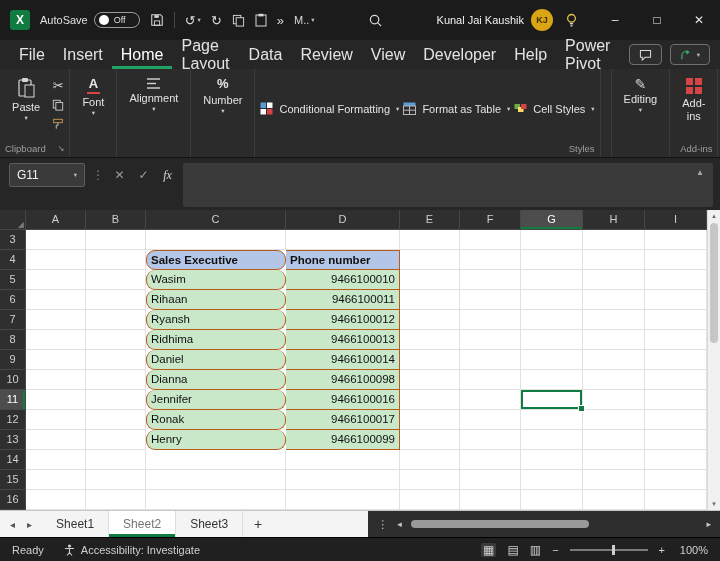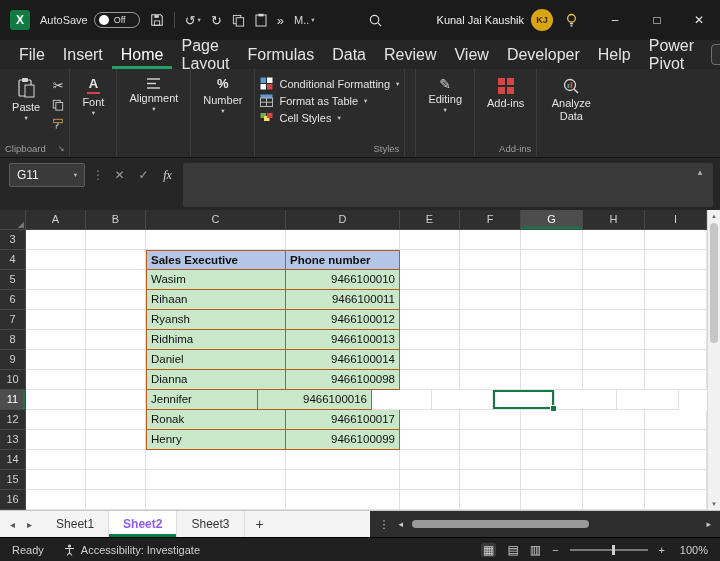--- a/index.html
+++ b/index.html
@@ -37,21 +37,21 @@
   
   .ribbon { height:89px; background:#2b2b2b; display:flex; align-items:stretch; border-bottom:1px solid #151515; }
   .group { display:flex; flex-direction:column; padding:5px 5px 0; }
   .group + .group { border-left:1px solid #3c3c3c; }
   .g-content { flex:1; display:flex; justify-content:center; gap:5px; }
   .g-label { height:17px; font-size:9.5px; color:#9f9f9f; display:flex; align-items:center; justify-content:flex-end; gap:12px; }
   .big-btn { display:flex; flex-direction:column; align-items:center; gap:2px; color:#e3e3e3; font-size:11px;
              padding:3px 7px; text-align:center; line-height:1.15; }
   .caret { font-size:6.5px; color:#c9c9c9; line-height:4px; }
   .small-col { display:flex; flex-direction:column; gap:7px; padding-top:5px; color:#d9d9d9; font-size:11px; align-items:center; }
-  .style-col { display:flex; flex-direction:column; gap:4px; padding-top:3px; }
+  .style-col { display:flex; flex-direction:row; gap:4px; padding-top:3px; }
   .style-btn { display:flex; align-items:center; gap:6px; font-size:11px; color:#e3e3e3; white-space:nowrap; }
   .ltr-icon { font-size:13px; color:#e8e8e8; font-weight:bold; }
   .glyph-icon { color:#d6d6d6; font-size:13px; line-height:1; }
 
   
   .formulabar { height:52px; background:#262626; display:flex; align-items:flex-start; padding:5px 7px 0 9px; gap:7px; }
   .namebox { width:76px; height:24px; background:#3a3a3a; border:1px solid #5d5d5d; border-radius:2px; color:#f2f2f2;
              font-size:12px; display:flex; align-items:center; justify-content:space-between; padding:0 7px; }
   .fb-dots { color:#8a8a8a; line-height:24px; font-size:12px; }
   .fb-btn { color:#9b9b9b; font-size:12px; line-height:24px; width:17px; text-align:center; background:none; border:none; }
@@ -71,36 +71,36 @@
            border-right:1px solid #474747; border-bottom:1px solid #474747; }
   .col-h.sel { background:#4d4d4d; color:#fff; box-shadow:inset 0 -2px 0 #107C41; }
   .grid-row { display:flex; height:20px; }
   .row-h { width:26px; text-align:center; font-size:11px; line-height:19px; color:#cfcfcf; background:#2f2f2f;
            border-right:1px solid #474747; border-bottom:1px solid #474747; }
   .row-h.sel { background:#4d4d4d; color:#fff; box-shadow:inset -2px 0 0 #107C41; }
   .cell { border-right:1px solid #e1e1e1; border-bottom:1px solid #e1e1e1; font-size:11.5px; line-height:19px;
           padding:0 4px; color:#111; overflow:hidden; white-space:nowrap; background:#fff; }
   .t-head { background:#b4c6e7; font-weight:bold; border-right:1px solid #b85c1e; border-bottom:1px solid #b85c1e; }
   .t-body { background:#c9e8ca; border-right:1px solid #b85c1e; border-bottom:1px solid #b85c1e; }
-  .t-left { border-left:1px solid #b85c1e; }
+  .t-left { border-left:1px solid #b85c1e;border-radius:9px; }
   .t-top  { border-top:1px solid #b85c1e; }
   .num { text-align:right; }
   .cell.active { box-shadow:inset 0 0 0 2px #107C41; position:relative; overflow:visible; z-index:1; }
   .cell.active::after { content:""; position:absolute; right:-3px; bottom:-3px; width:5px; height:5px;
                         background:#107C41; border:1px solid #fff; }
   .vscroll { position:absolute; top:0; right:0; width:13px; height:300px; background:#f1f1f1;
              border-left:1px solid #d9d9d9; display:flex; flex-direction:column; align-items:center;
              font-size:7px; color:#666; padding:2px 0; }
   .vthumb { width:8px; height:120px; background:#c6c6c6; border-radius:4px; margin-top:3px; }
 
   
   .tabbar { height:27px; background:#f4f4f4; display:flex; align-items:stretch; border-top:1px solid #c9c9c9; }
   .tab-nav { display:flex; align-items:center; gap:12px; padding:0 10px; color:#555; font-size:10px; }
   .tab { padding:0 14px; display:flex; align-items:center; font-size:12px; color:#333; border-right:1px solid #dedede; }
-  .tab.active { background:#ffffff; font-weight:bold; color:#8b5cf6; box-shadow:inset 0 -3px 0 #107C41; }
+  .tab.active { background:#ffffff; font-weight:normal; color:#737373; box-shadow:inset 0 -3px 0 #107C41; }
   .add-sheet { width:30px; display:flex; align-items:center; justify-content:center; color:#333; font-size:14px; }
   .tab-spacer { width:95px; }
   .hscroll { flex:1; background:#2e2e2e; display:flex; align-items:center; gap:9px; padding:0 9px; color:#c9c9c9; font-size:9px; }
   .htrack { flex:1; height:9px; display:flex; align-items:center; }
   .hthumb { width:62%; height:8px; background:#9a9a9a; border-radius:4px; }
 
   
   .statusbar { height:24px; background:#202020; border-top:1px solid #000; display:flex; align-items:center;
                color:#cfcfcf; font-size:11px; padding:0 12px; gap:20px; }
   .sb-access { display:flex; align-items:center; gap:6px; }
@@ -184,21 +184,20 @@
         <div class="win-btn">✕</div>
       </div>
     </div>
   </div>
 
   <div class="menubar">
     <div class="menu-item">File</div>
     <div class="menu-item">Insert</div>
     <div class="menu-item active">Home</div>
     <div class="menu-item">Page Layout</div>
-    <div class="menu-item">Formulas</div>
     <div class="menu-item">Data</div>
     <div class="menu-item">Review</div>
     <div class="menu-item">View</div>
     <div class="menu-item">Developer</div>
     <div class="menu-item">Help</div>
     <div class="menu-item">Power Pivot</div>
     <div class="menu-spacer"></div>
     <button class="pill-btn">
       <svg width="13" height="12" viewBox="0 0 14 13">
         <path d="M1.5 1.5 h11 v7.5 h-6 l-3 3 v-3 h-2 Z" fill="none" stroke="#d9d9d9" stroke-width="1.1"></path>
@@ -493,21 +492,21 @@
             <div class="cell" style="width: 60px;"></div>
             <div class="cell" style="width: 61px;"></div>
             <div class="cell" style="width: 62px;"></div>
             <div class="cell" style="width: 62px;"></div>
             <div class="cell" style="width: 62px;"></div>
           </div>
           <div class="grid-row">
             <div class="row-h sel">11</div>
             <div class="cell" style="width: 60px;"></div>
             <div class="cell" style="width: 60px;"></div>
-            <div class="cell t-body t-left" style="width: 112px;">Jennifer</div>
+            <div class="cell t-body t-left" style="width: 140px;">Jennifer</div>
             <div class="cell t-body num" style="width: 114px;">9466100016</div>
             <div class="cell" style="width: 60px;"></div>
             <div class="cell" style="width: 61px;"></div>
             <div class="cell active" style="width: 62px;"></div>
             <div class="cell" style="width: 62px;"></div>
             <div class="cell" style="width: 62px;"></div>
           </div>
           <div class="grid-row">
             <div class="row-h">12</div>
             <div class="cell" style="width: 60px;"></div>

